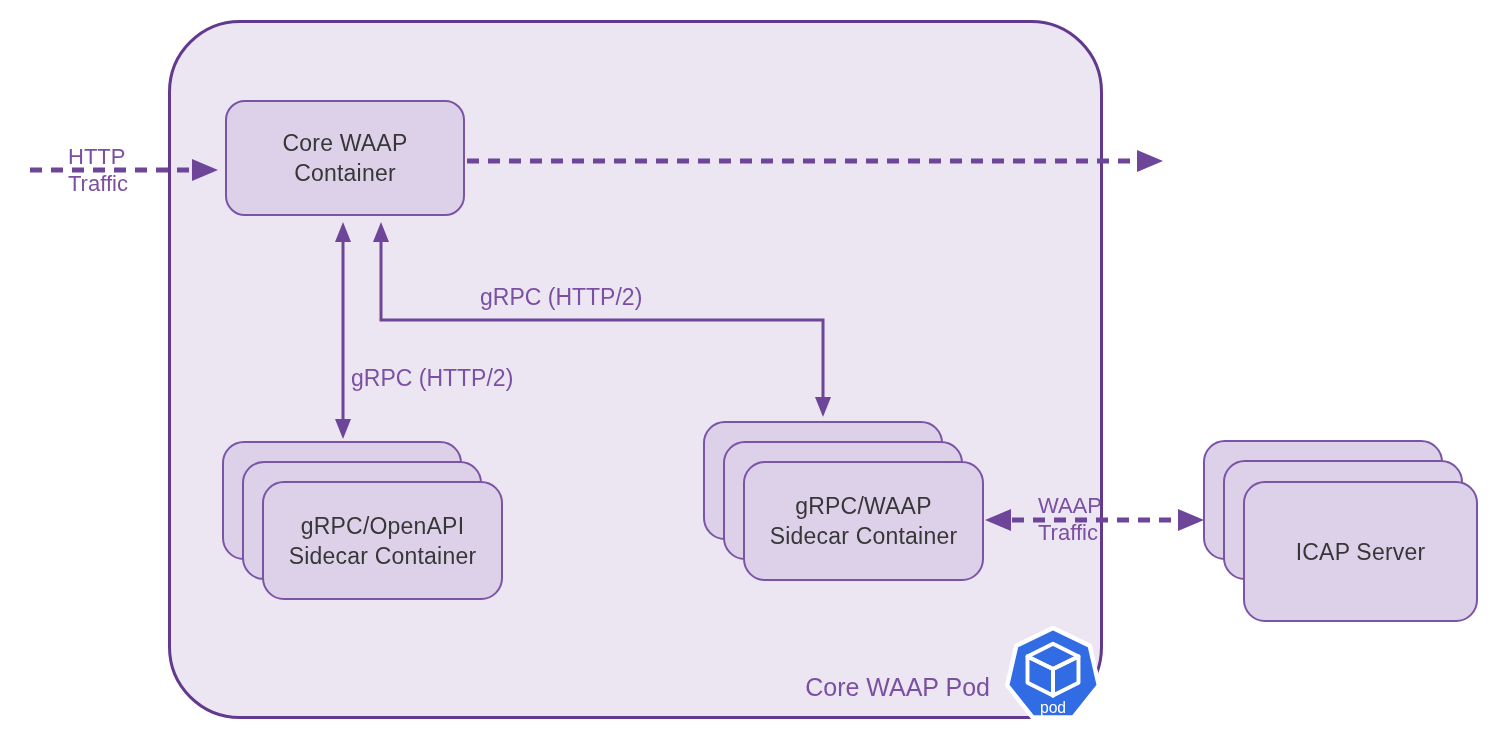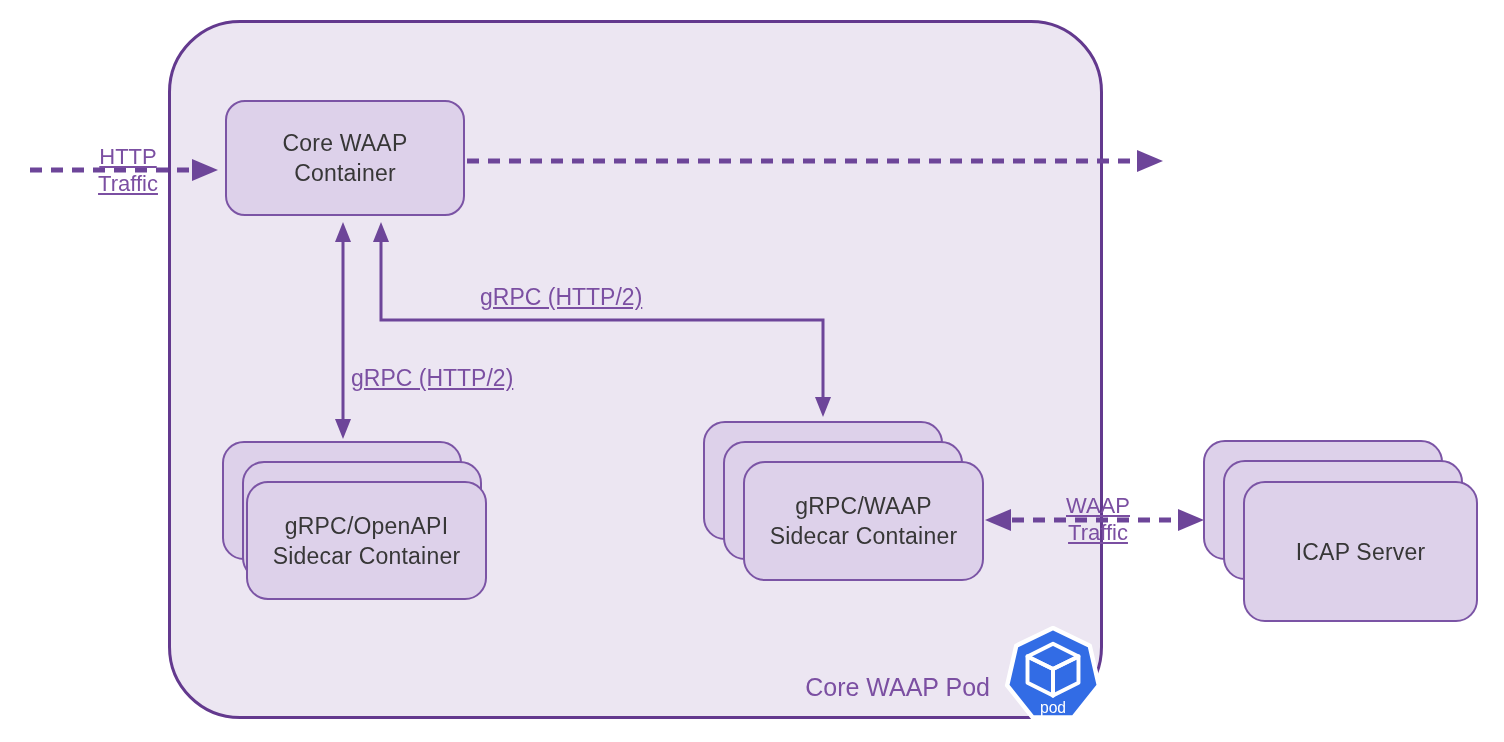--- a/index.html
+++ b/index.html
@@ -46,23 +46,22 @@
     align-items:center;justify-content:center;
     color:var(--box-text);
     font-size:23px;line-height:30px;
     text-align:center;
     letter-spacing:0.2px;
   }
   .edge-label{
     position:absolute;
     color:var(--label-text);
     font-size:23px;line-height:27px;
-    text-align:center;
+    text-align:left;
     white-space:nowrap;
-    text-decoration:underline;
   }
   .pod-caption{
     position:absolute;
     left:790px;top:672px;width:200px;
     text-align:right;
     color:var(--label-text);
     font-size:25px;line-height:30px;
     white-space:nowrap;
   }
   .pod-icon{
@@ -111,21 +110,21 @@
   <div class="node" style="left:225px;top:100px;width:240px;height:116px;border-radius:20px;">
     <div class="node-label">
       <span>Core WAAP</span>
       <span>Container</span>
     </div>
   </div>
 
   <div>
     <div class="node" style="left:222px;top:441px;width:240px;height:119px;"></div>
     <div class="node" style="left:242px;top:461px;width:240px;height:119px;"></div>
-    <div class="node" style="left:246px;top:481px;width:241px;height:119px;text-decoration:underline;">
+    <div class="node" style="left:262px;top:481px;width:241px;height:119px;text-decoration:underline;">
       <div class="node-label">
         <span>gRPC/OpenAPI</span>
         <span>Sidecar Container</span>
       </div>
     </div>
   </div>
 
   <div>
     <div class="node" style="left:703px;top:421px;width:240px;height:119px;"></div>
     <div class="node" style="left:723px;top:441px;width:240px;height:119px;"></div>

